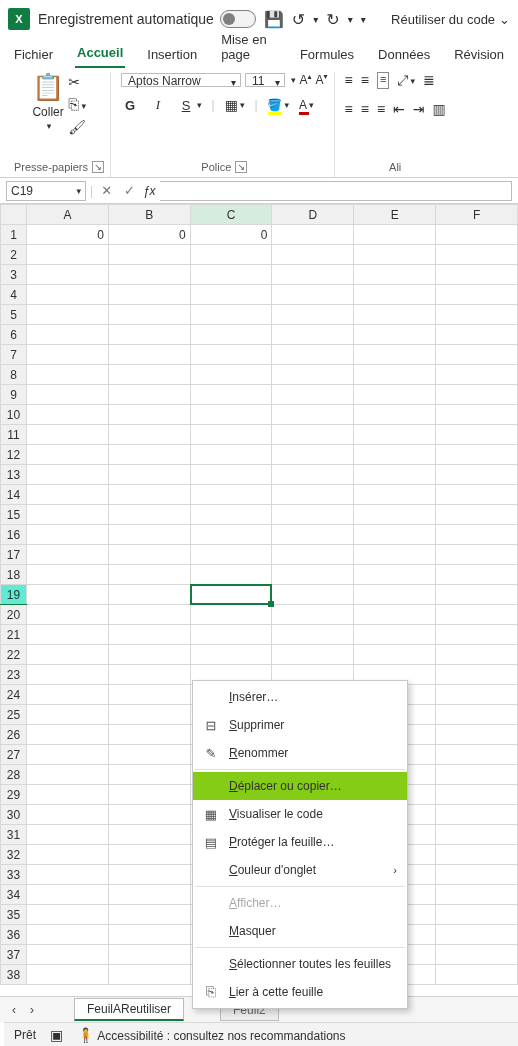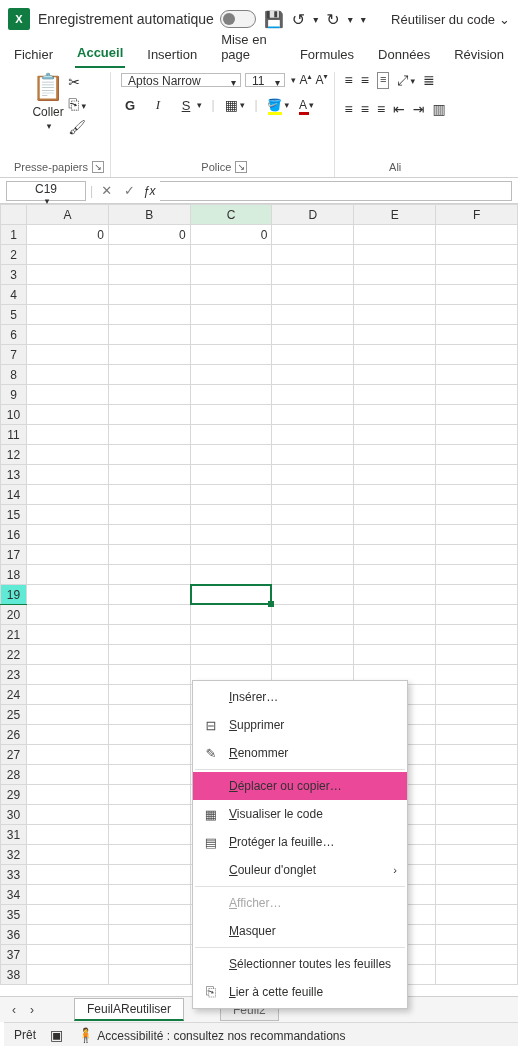--- a/index.html
+++ b/index.html
@@ -47,41 +47,41 @@
     .dd-arrow { font-size: 9px; margin-left: 2px; }
     .color-swatch { display: inline-block; width: 14px; height: 3px; }
     .fill-y { background: #ffff00; }
     .font-r { background: #c00000; }
     
     .align-row { display: flex; gap: 8px; margin-bottom: 8px; }
     .align-ic { font-size: 14px; }
     .align-box { border: 1px solid #898989; padding: 0 2px; font-size: 11px; }
     
     .formula-bar { height: 26px; display: flex; align-items: center; border-bottom: 1px solid #d0d0d0; padding: 0 6px; gap: 4px; }
-    .namebox { width: 80px; height: 20px; border: 1px solid #bcbcbc; padding: 0 4px; font-size: 12px; display: flex; align-items: center; justify-content: space-between; flex-direction: column; }
+    .namebox { width: 80px; height: 20px; border: 1px solid #bcbcbc; padding: 0 4px; font-size: 12px; display: flex; align-items: center; justify-content: space-between; }
     .fb-btn { color: #777; font-size: 13px; padding: 0 4px; }
     .fx-lbl { font-style: italic; font-size: 12px; }
     .fb-input { flex: 1; height: 20px; border: 1px solid #bcbcbc; border-left: none; }
     
     .grid-wrap { position: relative; }
     table.grid { border-collapse: collapse; width: 100%; table-layout: fixed; }
     .grid th, .grid td { border: 1px solid #d8d8d8; height: 20px; font-size: 12px; }
     .col-hdr { background: #f0f0f0; font-weight: normal; text-align: center; height: 21px; border-top: 1px solid #bababa; border-bottom: 1px solid #bababa;}
     .row-hdr { background: #f0f0f0; text-align: center; width: 26px; font-weight: normal; }
     .row-hdr.sel { background: #5eead4; border-top: 1px solid #107c41; border-bottom: 1px solid #107c41; }
     .col-hdr.sel { background: #d6ecdd; }
     .corner { background: #f0f0f0; width: 26px; }
     .cell-val { text-align: right; padding-right: 4px; }
     .sel-cell { position: relative; }
     .sel-cell::after { content: ""; position: absolute; inset: -1px; border: 2px solid #107c41; pointer-events: none; }
     .sel-cell .handle { position: absolute; right: -3px; bottom: -3px; width: 6px; height: 6px; background: #107c41; }
     
     .context-menu { position: absolute; left: 192px; top: 680px; width: 216px; background: #fff; border: 1px solid #c6c6c6; box-shadow: 3px 3px 6px rgba(0,0,0,.2); padding: 2px 0; z-index: 100; }
     .cm-item { height: 28px; display: flex; align-items: center; padding: 0 10px; gap: 10px; font-size: 12px; cursor: pointer; }
-    .cm-item.hov { background: #ec4899; }
+    .cm-item.hov { background: #84cc16; }
     .cm-sep { height: 1px; background: #e0e0e0; margin: 2px 2px; }
     .cm-ic { width: 16px; text-align: center; font-size: 13px; color: #505050; }
     .cm-disabled { color: #a8a8a8; }
     .cm-arrow { margin-left: auto; font-size: 11px; }
     
     .sheet-bar { position: absolute; bottom: 24px; left: 0; right: 0; height: 26px; display: flex; align-items: center; border-top: 1px solid #d0d0d0; background: #f5f5f5; padding: 0 8px; gap: 6px; }
     .sheet-nav { font-size: 12px; color: #444; padding: 0 4px; }
     .sheet-tab { background: #fff; border: 1px solid #bcbcbc; border-bottom: 2px solid #107c41; padding: 3px 12px; font-size: 12px; margin-left: 30px; }
     .sheet-tab.inactive { background: #ececec; border-bottom: 1px solid #bcbcbc; color: #666; }
     

